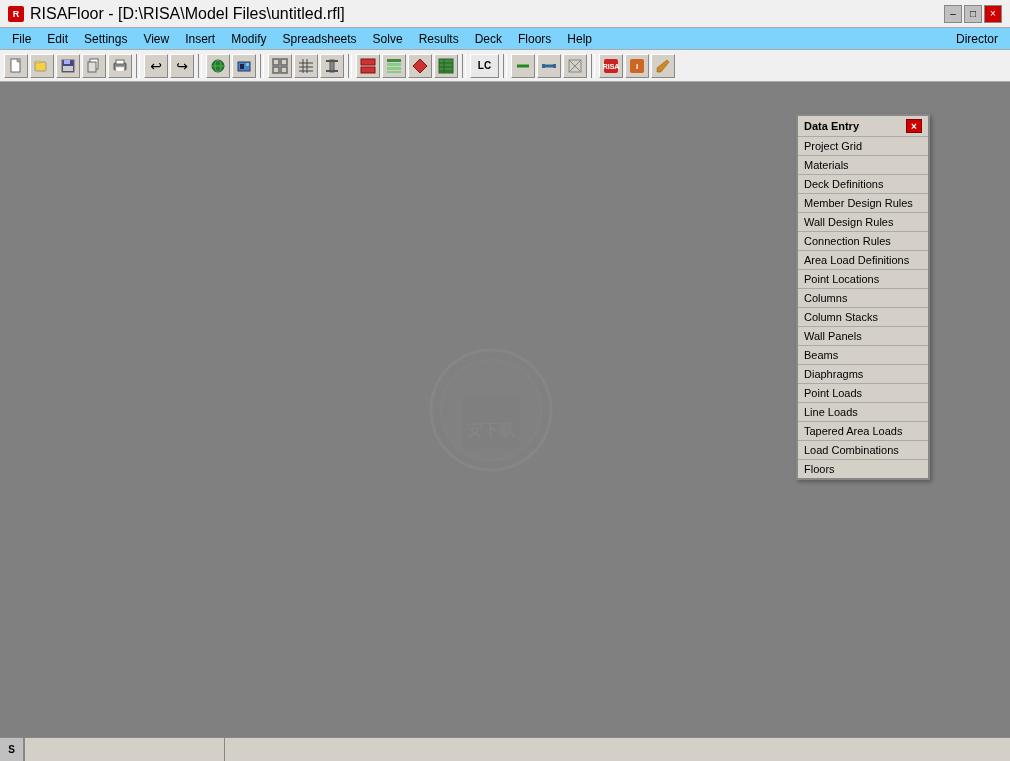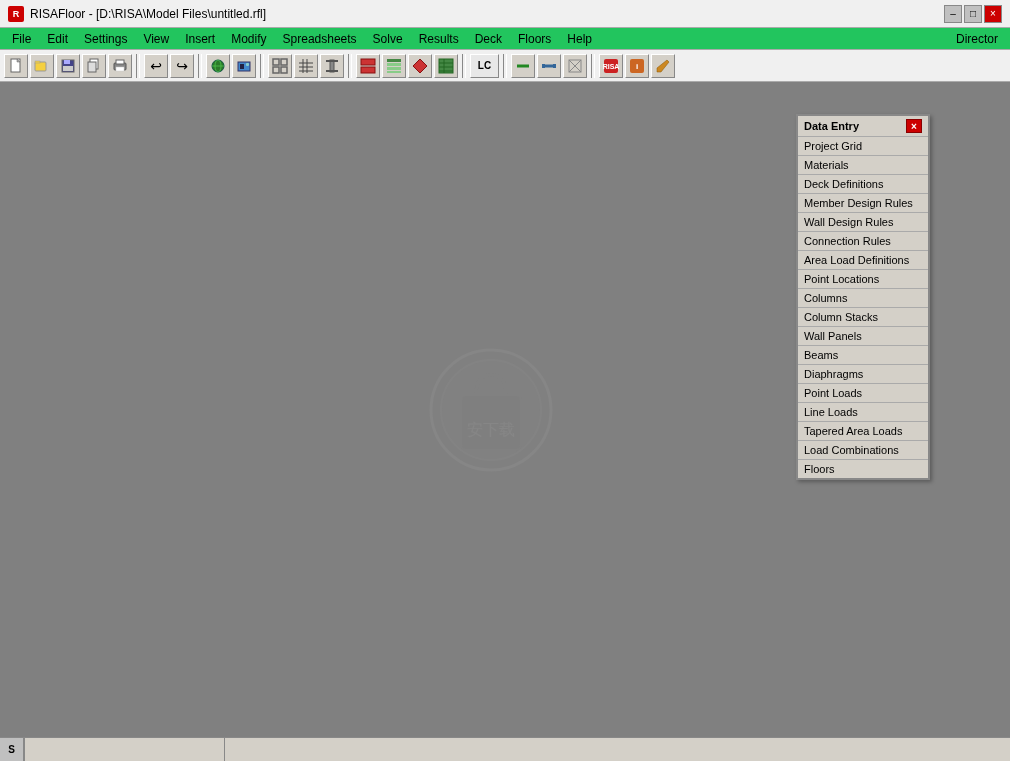--- a/index.html
+++ b/index.html
@@ -31,42 +31,42 @@
       border-radius: 2px;
       display: flex;
       align-items: center;
       justify-content: center;
       color: white;
       font-size: 9px;
       font-weight: bold;
     }
     #title-bar .title-text {
       flex: 1;
-      font-size: 12px;
+      font-size: 16px;
       color: #000;
     }
     #title-bar .window-controls {
       display: flex;
       gap: 2px;
     }
     .win-btn {
       width: 18px;
       height: 18px;
       background: #c0c0c0;
       border: 1px solid #888;
       display: flex;
       align-items: center;
       justify-content: center;
       font-size: 10px;
       cursor: pointer;
     }
 
     
     #menu-bar {
-      background: #22c55e;
+      background: #7dd3fc;
       height: 22px;
       display: flex;
       align-items: center;
       border-bottom: 1px solid #aaa;
       padding: 0 4px;
     }
     .menu-item {
       padding: 2px 8px;
       font-size: 12px;
       cursor: pointer;

